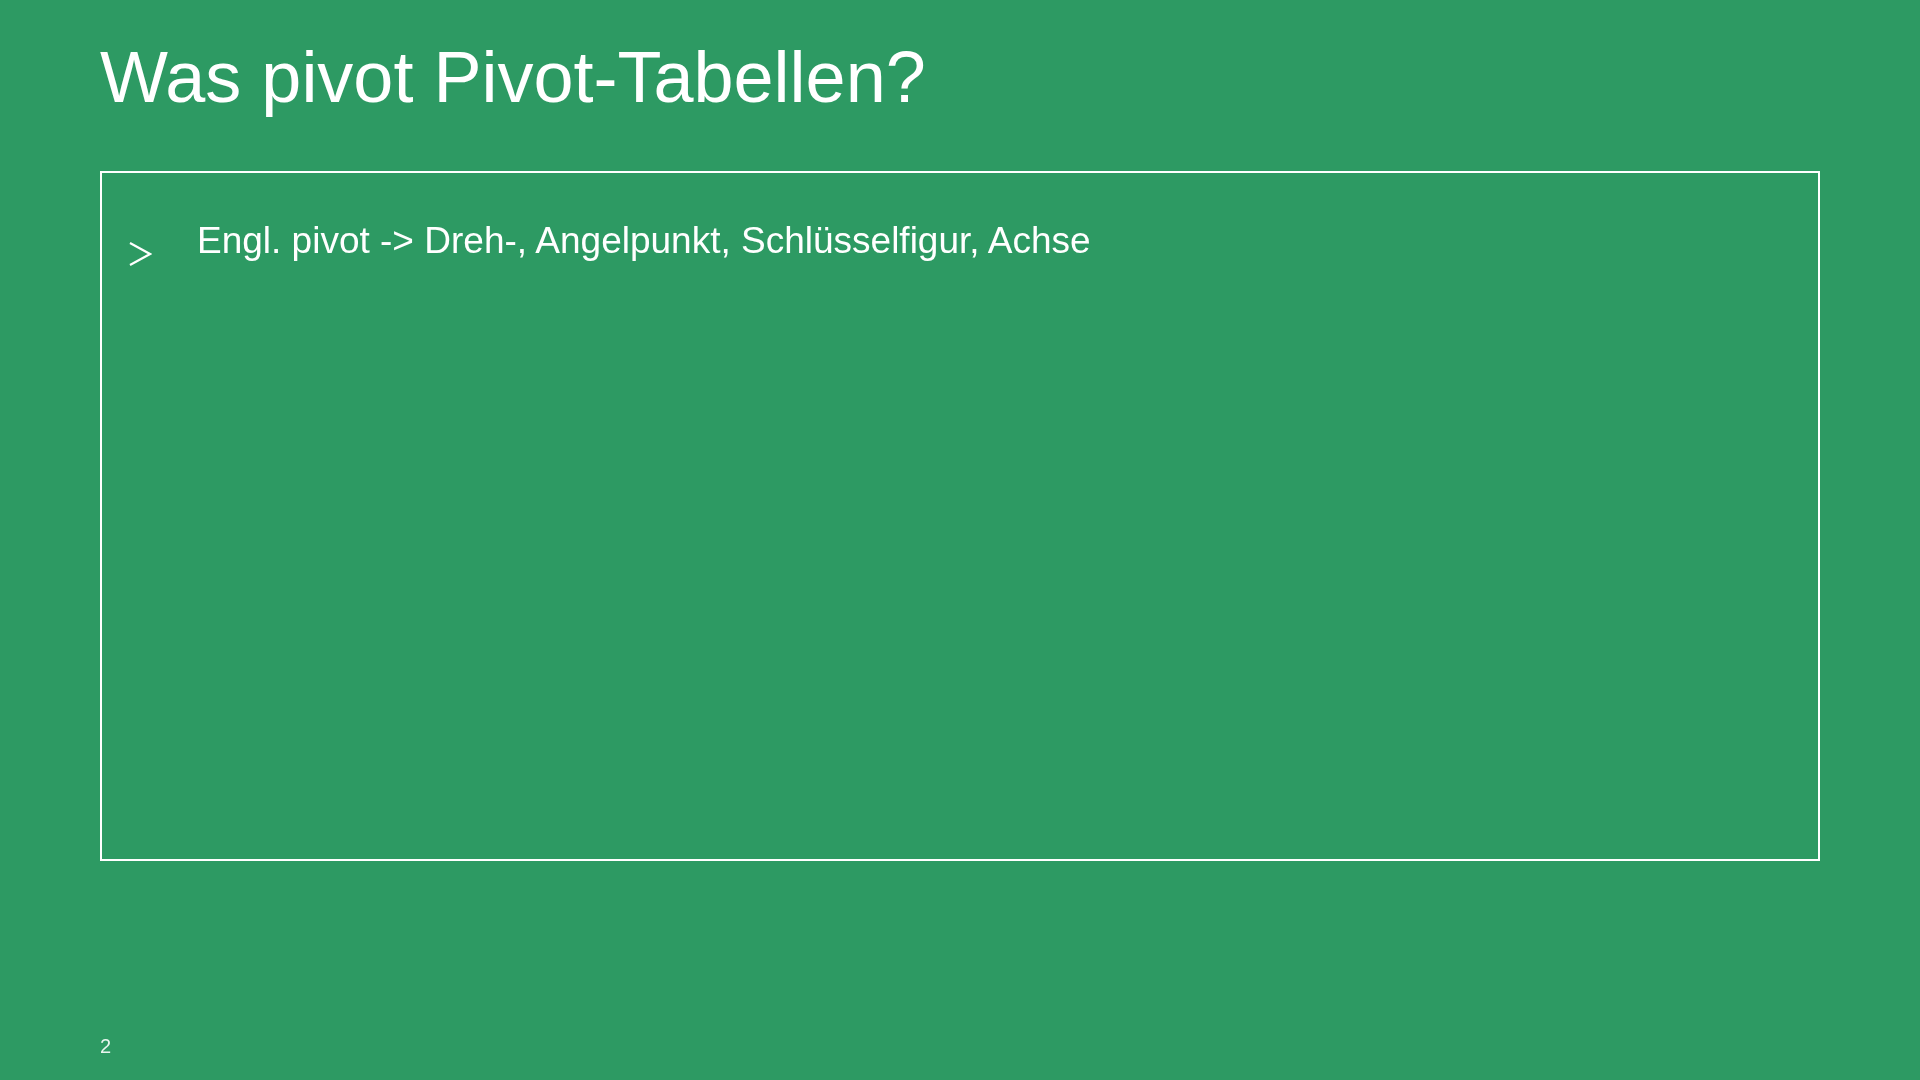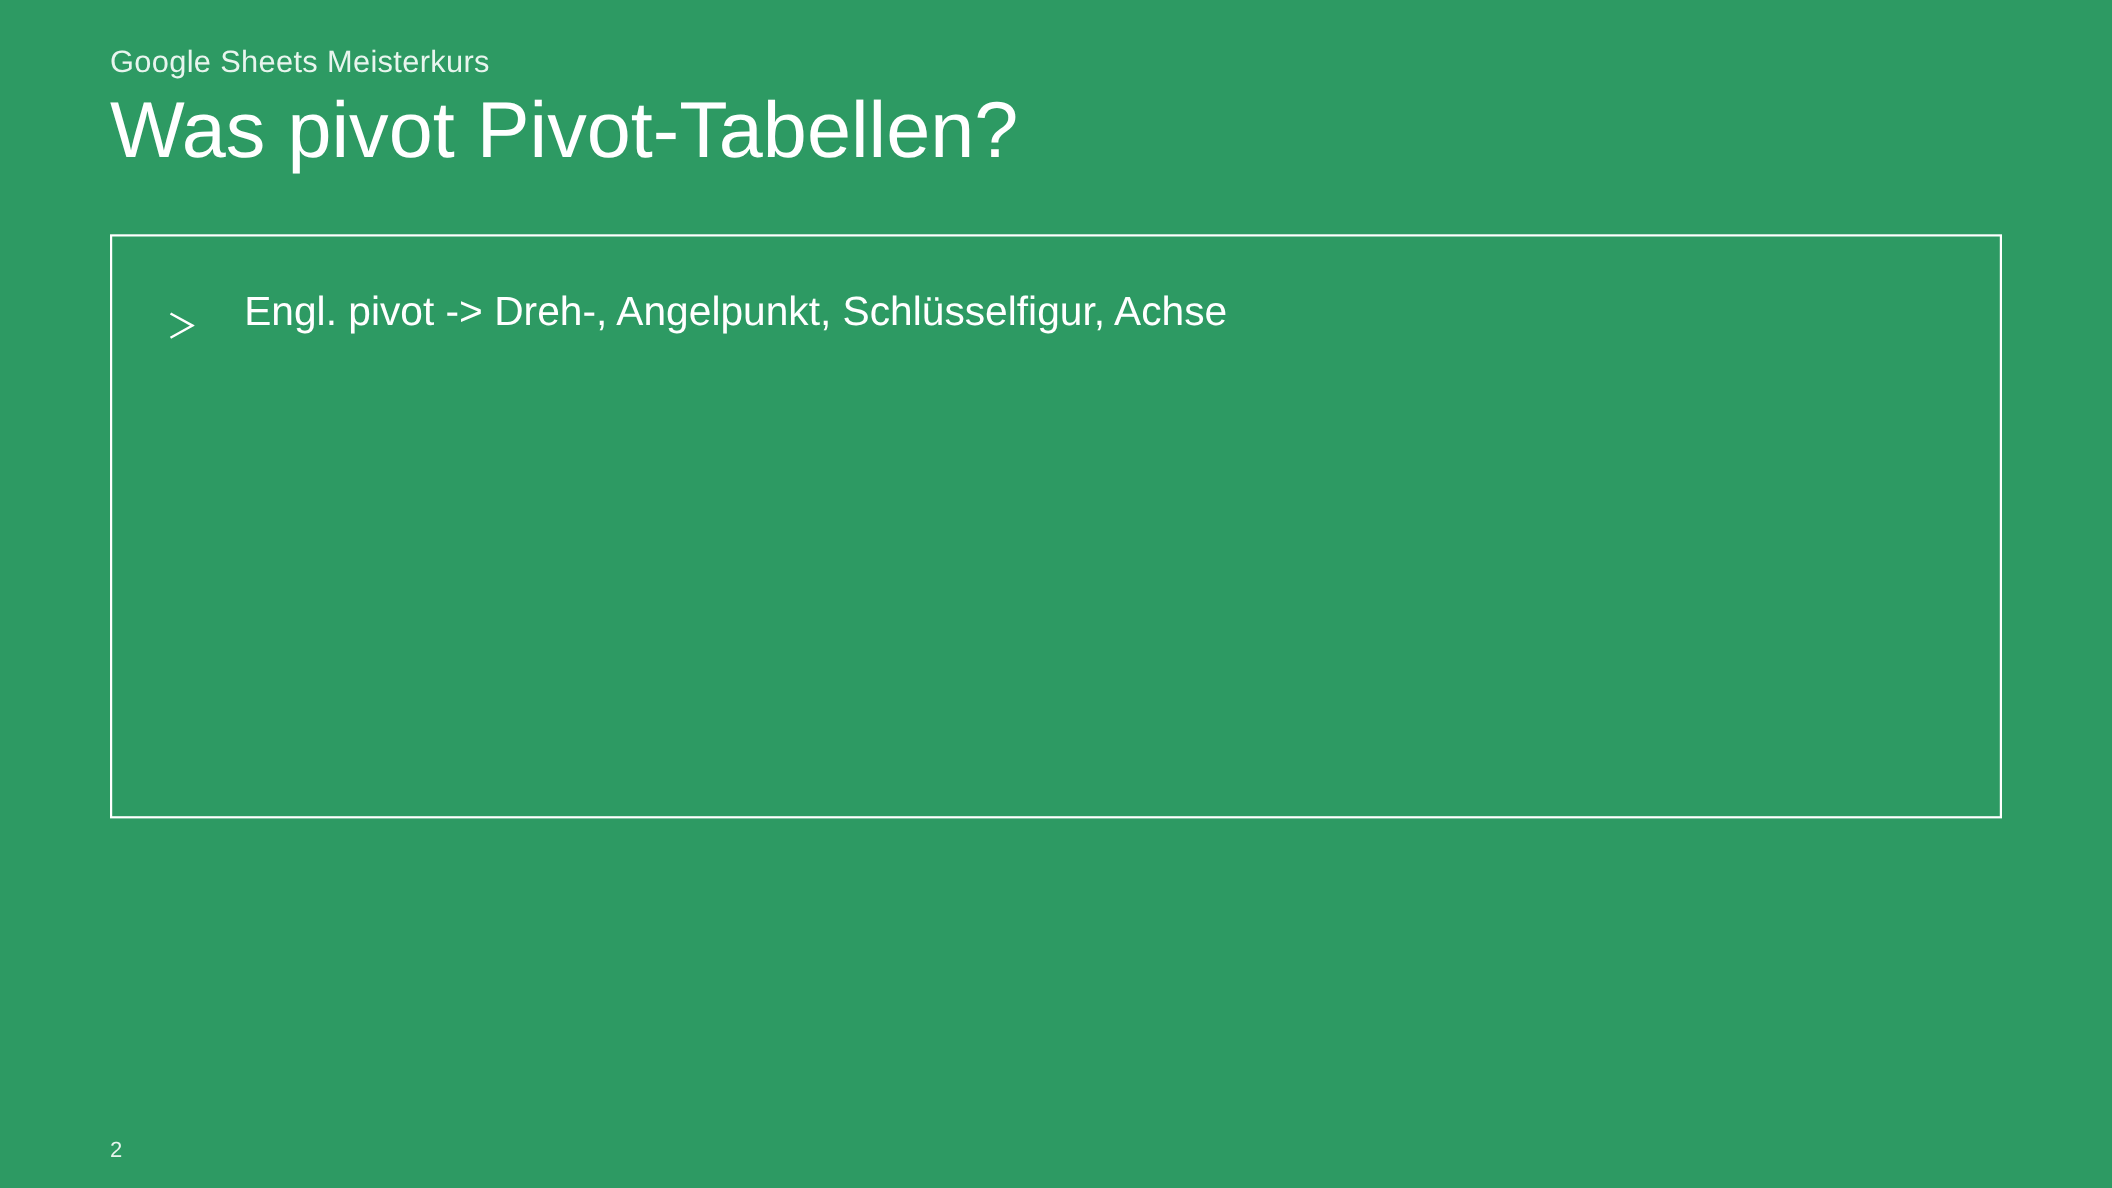--- a/index.html
+++ b/index.html
@@ -30,22 +30,22 @@
       letter-spacing: 0.3px;
     }
     .title {
       font-size: 72px;
       font-weight: 400;
       margin-bottom: 55px;
       line-height: 1.05;
     }
     .content-box {
       border: 2px solid #ffffff;
-      padding: 42px 47px;
-      height: 531px;
+      padding: 42px 22px;
+      height: 690px;
       position: relative;
     }
     .bullet-list {
       list-style: none;
     }
     .bullet-item {
       display: flex;
       align-items: flex-start;
       gap: 45px;
       font-size: 37px;
@@ -82,21 +82,20 @@
       bottom: 0;
       width: 100%;
       height: 0px;
       background: #000;
     }
   </style>
 </head>
 <body>
 
 <div class="slide">
-  <div class="subtitle">Google Sheets Meisterkurs</div>
   <div class="title">Was pivot Pivot-Tabellen?</div>
 
   <div class="content-box">
     <ul class="bullet-list">
       <li class="bullet-item">
         <span class="bullet-icon">
           <svg viewBox="0 0 24 26">
             <polyline points="2,2 22,13 2,24"></polyline>
           </svg>
         </span>

